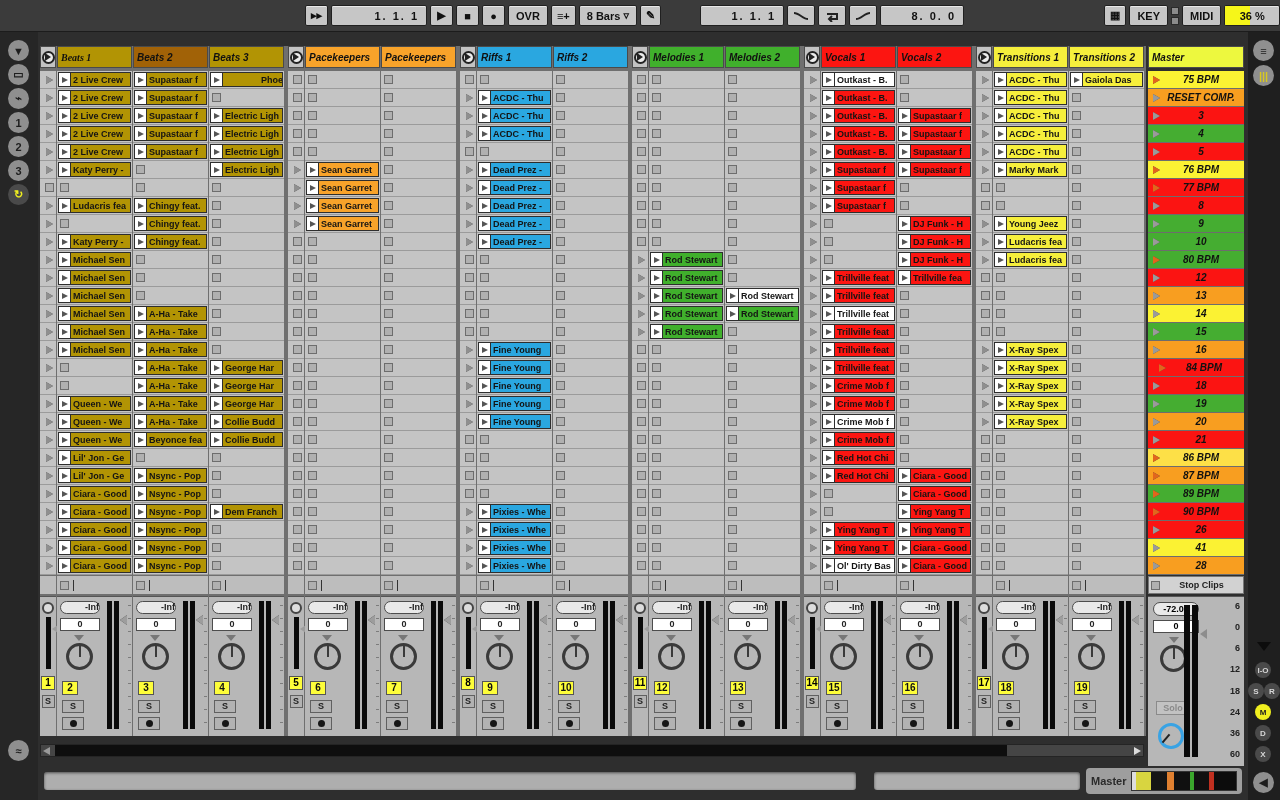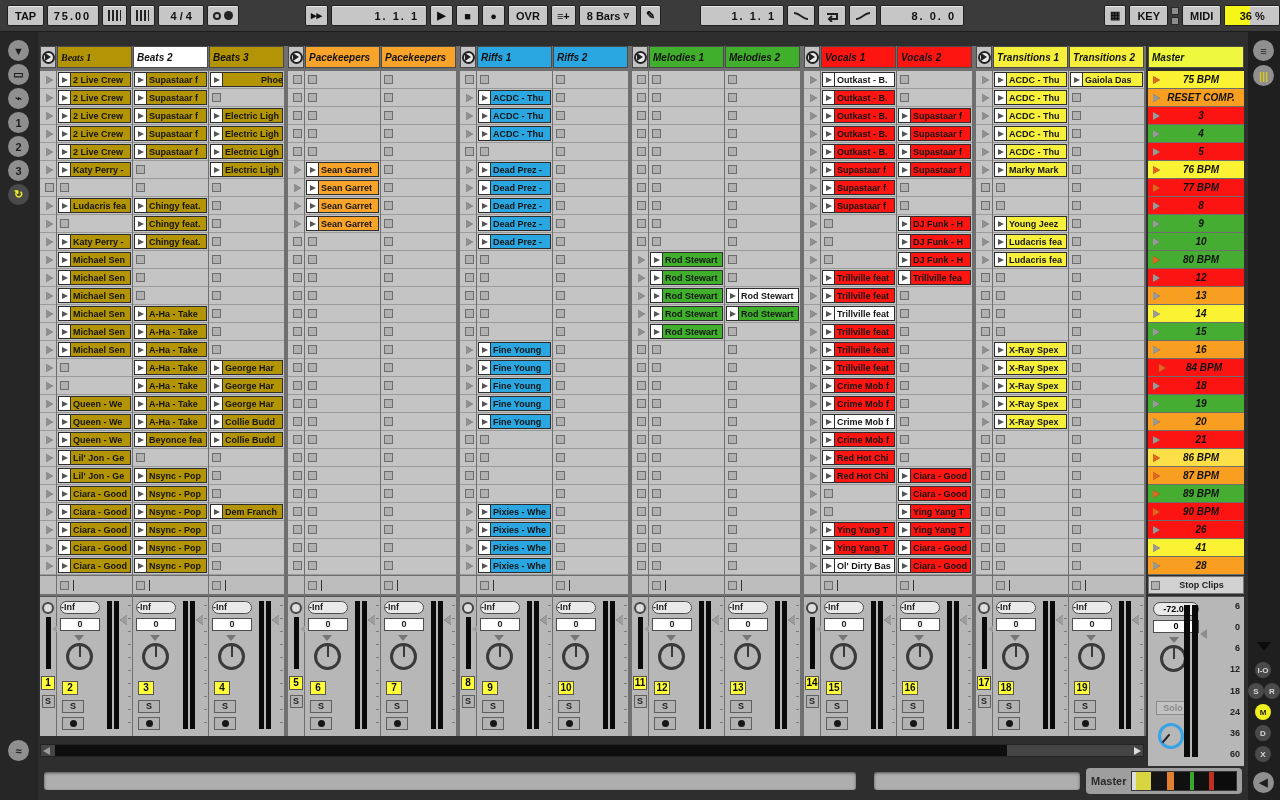--- a/index.html
+++ b/index.html
@@ -53,21 +53,21 @@
   .clip{height:15px;flex:1;display:flex;align-items:center;border:1px solid #2e2e2e;overflow:hidden;}
   .playbox{width:12px;height:13px;background:#fff;border-right:1px solid #2e2e2e;display:flex;align-items:center;justify-content:center;flex:none;}
   .playbox .tri{border-width:3px 0 3px 6px;border-color:transparent transparent transparent #555;margin-left:1px;}
   .clip-label{font-size:9px;font-weight:bold;color:#141414;white-space:nowrap;overflow:hidden;padding-left:2px;}
   .stoprow{height:18px;background:#bdbdbd;display:flex;align-items:center;padding:0 1px;margin-top:1px;}
   .stopbar{width:1px;height:11px;background:#333;margin-left:4px;}
 
   
   .mixer{height:140px;background:#b7b7b7;margin-top:2px;position:relative;border-top:1px solid #555;}
   .m-oval{position:absolute;left:3px;top:4px;width:40px;height:13px;background:#e9e9e9;border:1px solid #4d4d4d;
-          border-radius:7px;font-size:9px;font-weight:bold;text-align:left;line-height:11px;color:#222;}
+          border-radius:7px;font-size:9px;font-weight:bold;text-align:right;line-height:11px;color:#222;}
   .m-box{position:absolute;left:3px;top:21px;width:40px;height:13px;background:#fff;border:1px solid #4d4d4d;
          font-size:9px;font-weight:bold;text-align:center;line-height:11px;color:#222;}
   .m-marker{position:absolute;top:38px;left:17px;width:0;height:0;border-style:solid;
             border-width:6px 5px 0 5px;border-color:#777 transparent transparent transparent;}
   .knob{position:absolute;top:46px;left:9px;width:27px;height:27px;border:3px solid #3a3a3a;border-radius:50%;}
   .knob:after{content:"";position:absolute;left:50%;top:0;width:2px;height:11px;background:#3a3a3a;transform:translateX(-50%);}
   .m-num{position:absolute;top:84px;left:5px;width:16px;height:14px;background:#fdfd3a;border:1px solid #555;
          font-size:10px;font-weight:bold;text-align:center;line-height:12px;color:#111;}
   .m-s{position:absolute;top:103px;left:5px;width:22px;height:13px;background:#b2b2b2;border:1px solid #606060;
        font-size:9px;font-weight:bold;text-align:center;line-height:11px;color:#222;}
@@ -134,35 +134,20 @@
            #e08030 34% 40%,#101010 40% 56%,#3aa62c 56% 60%,#101010 60% 74%,#c03020 74% 79%,#0c0c0c 79% 100%);
          border:1px solid #333;}
   .corner-ic{position:absolute;left:1271px;top:789px;width:9px;height:9px;background:#f0ef1f;border:1px solid #555;}
 </style>
 </head>
 <body>
 
 <div class="screen">
 
   <div class="toolbar">
-    <div class="tb-group" style="left:7px">
-      <button class="tb-btn">TAP</button>
-      <button class="tb-btn tb-num" style="width:52px">75.00</button>
-      <button class="tb-btn tb-icon">
-          <span class="bars4"></span>
-        </button>
-      <button class="tb-btn tb-icon">
-          <span class="bars4"></span>
-        </button>
-      <button class="tb-btn" style="width:46px">4 / 4</button>
-      <button class="tb-btn tb-icon">
-          <span class="met-o"></span>
-          <span class="met-f"></span>
-        </button>
-    </div>
 
     <div class="tb-group" style="left:305px">
       <button class="tb-btn tb-icon">▸▸</button>
       <button class="tb-btn tb-num" style="width:96px">1.  1.  1</button>
       <button class="tb-btn tb-icon" style="width:23px">▶</button>
       <button class="tb-btn tb-icon" style="width:23px">■</button>
       <button class="tb-btn tb-icon" style="width:23px">●</button>
       <button class="tb-btn">OVR</button>
       <button class="tb-btn tb-icon">≡+</button>
       <button class="tb-btn"><span>8 Bars</span>&nbsp;<span>▿</span></button>
@@ -541,21 +526,21 @@
             </div>
             <div class="m-meter">
               <i></i>
               <i></i>
             </div>
             <div class="m-ptr"></div>
             <div class="m-ticks"></div>
           </div>
         </div>
         <div class="col track">
-          <div class="hdr" style="background: #ffffff;">Beats 2</div>
+          <div class="hdr" style="background: #a16207;">Beats 2</div>
           <div class="slot">
             <div class="clip" style="background: rgb(178, 148, 4);">
               <span class="playbox">
                 <span class="tri"></span>
               </span>
               <span class="clip-label">Supastaar f</span>
             </div>
           </div>
           <div class="slot">
             <div class="clip" style="background: rgb(178, 148, 4);">

